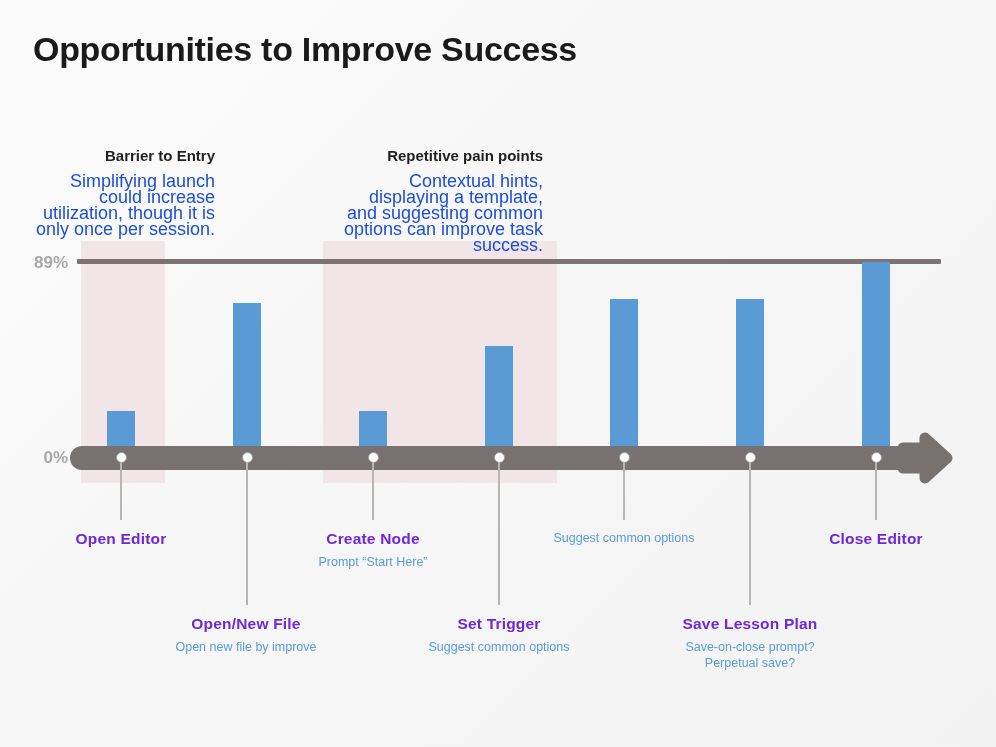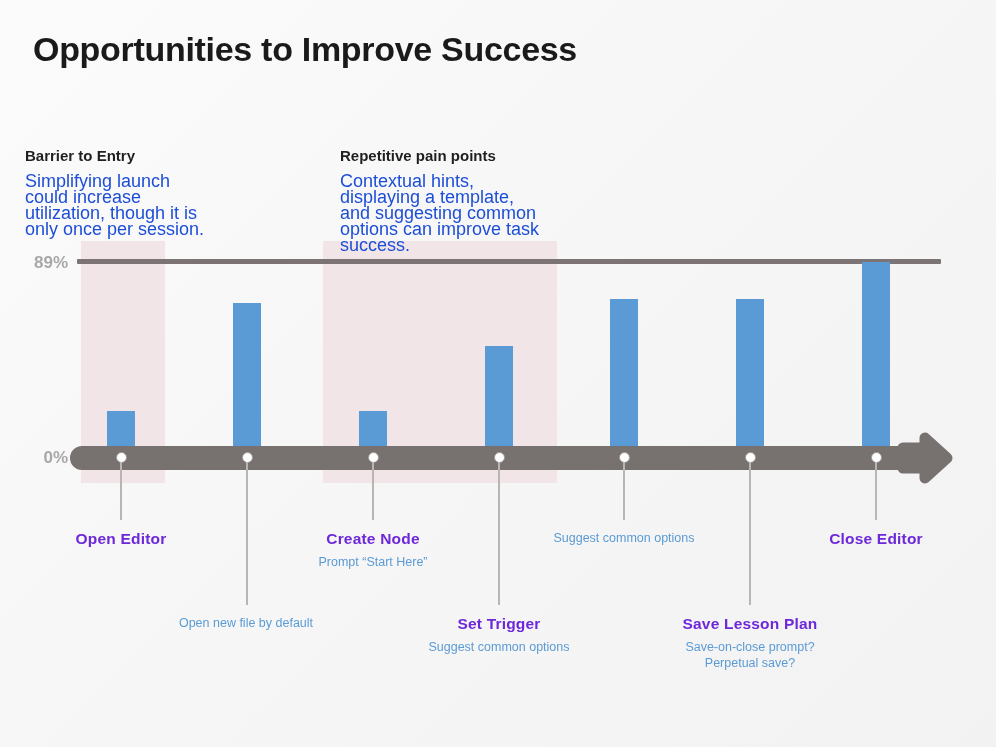--- a/index.html
+++ b/index.html
@@ -97,21 +97,21 @@
 
   .leader {
     position: absolute;
     width: 2px;
     background: #b8b5b3;
   }
 
   
   .callout {
     position: absolute;
-    text-align: left;
+    text-align: right;
   }
   .callout-title {
     font-size: 15px;
     font-weight: bold;
     color: #1f1f1f;
     margin-bottom: 9px;
     white-space: nowrap;
   }
   .callout-body {
     font-size: 18px;
@@ -197,21 +197,22 @@
 <div class="callout" style="left:340px; top:147px; width:203px;">
   <div class="callout-title">Repetitive pain points</div>
   <div class="callout-body">Contextual hints, displaying a template, and suggesting common options can improve task success.</div>
 </div>
 
 <div class="step-label" style="left:6px; top:530px;">
   <div class="step-name">Open Editor</div>
 </div>
 
 <div class="step-label" style="left:131px; top:615px;">
-  <div class="step-note">Open new file by default</div>
+  <div class="step-name">Open/New File</div>
+  <div class="step-note">Open new file by improve</div>
 </div>
 
 <div class="step-label" style="left:258px; top:530px;">
   <div class="step-name">Create Node</div>
   <div class="step-note">Prompt “Start Here”</div>
 </div>
 
 <div class="step-label" style="left:384px; top:615px;">
   <div class="step-name">Set Trigger</div>
   <div class="step-note">Suggest common options</div>

